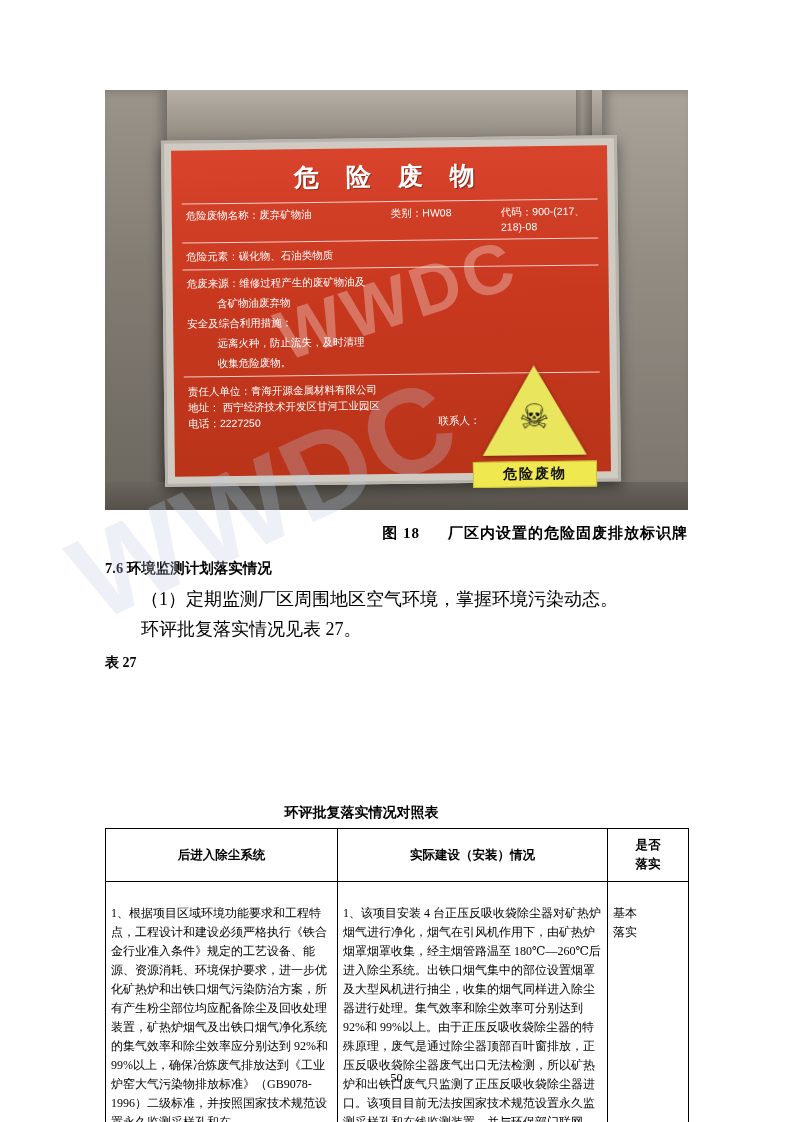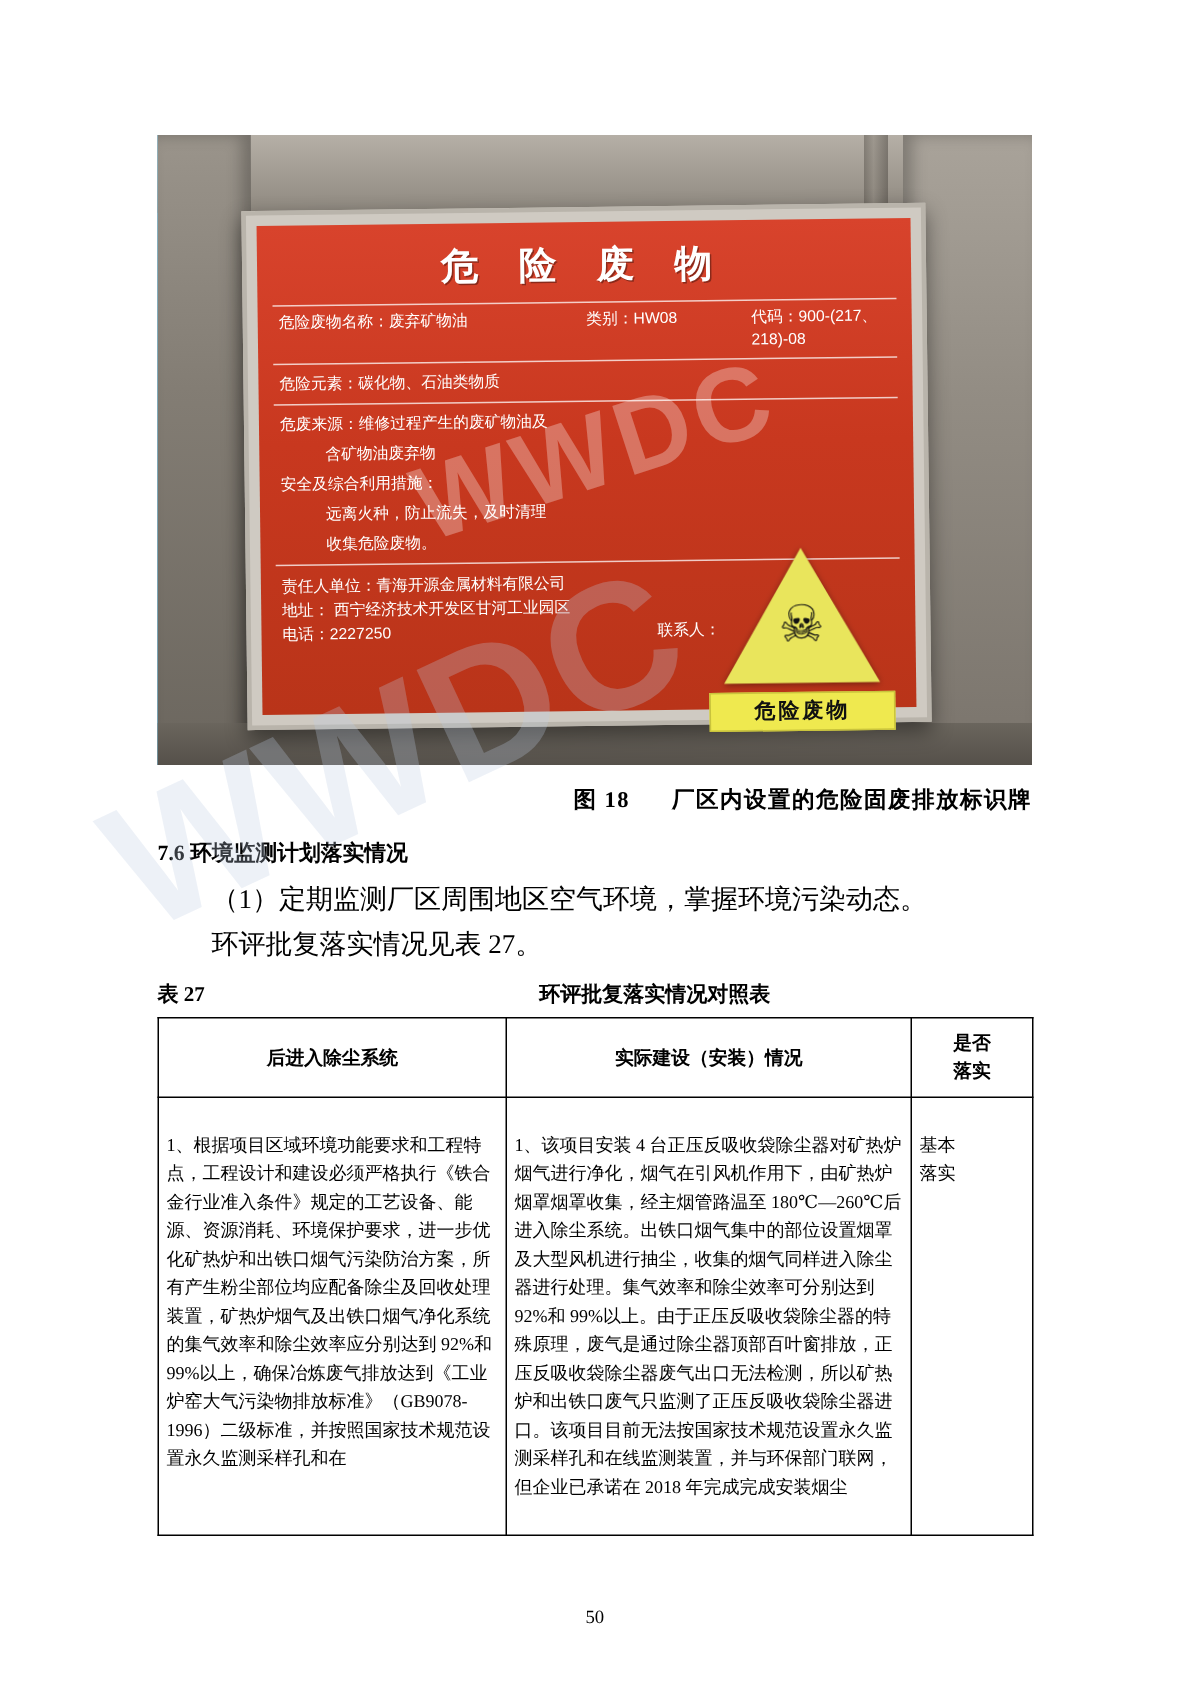--- a/index.html
+++ b/index.html
@@ -209,20 +209,21 @@
     font-size: 18px;
     line-height: 26px;
     margin: 0 0 4px 0;
     text-indent: 2em;
   }
   .tablecap {
     display: flex;
     font-size: 14px;
     font-weight: bold;
     margin: 12px 0 6px 0;
+    flex-direction: column;
   }
   .tablecap .tno { flex: 0 0 150px; }
   .tablecap .ttitle { flex: 1; text-align: center; padding-right: 70px; }
 
   table.t27 {
     width: 583px;
     margin: 0 auto;
     border-collapse: collapse;
     table-layout: fixed;
   }

